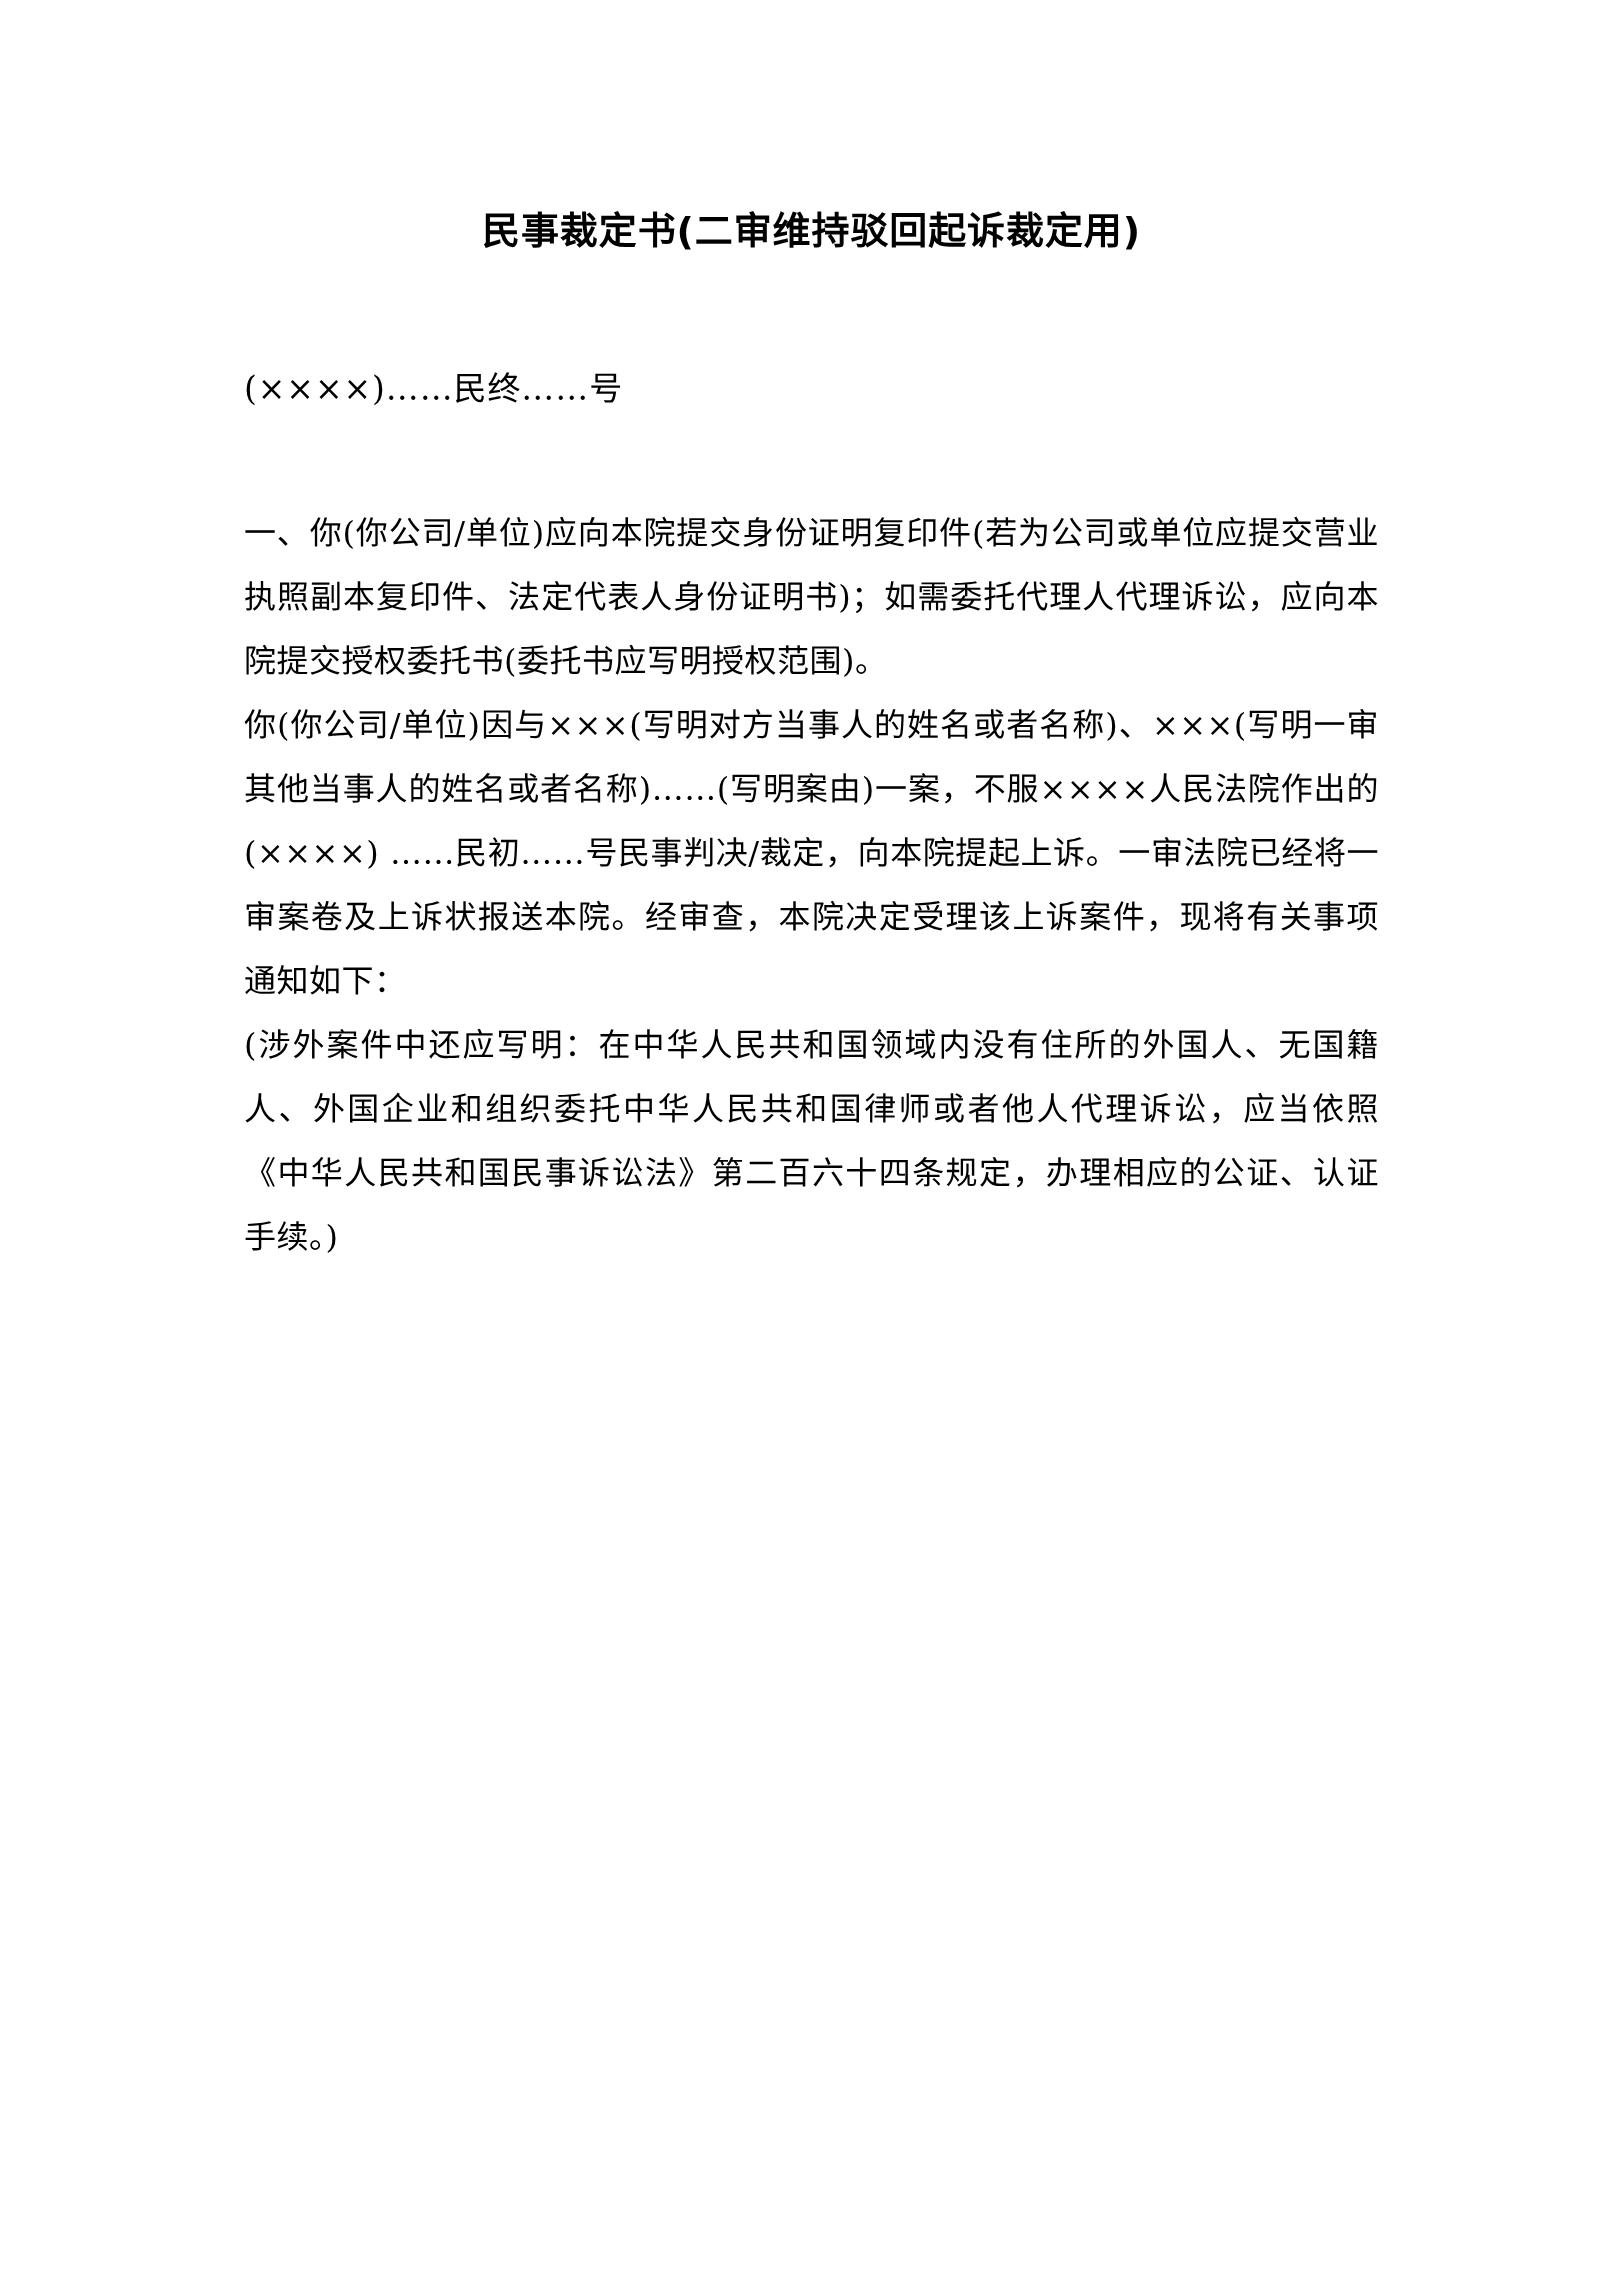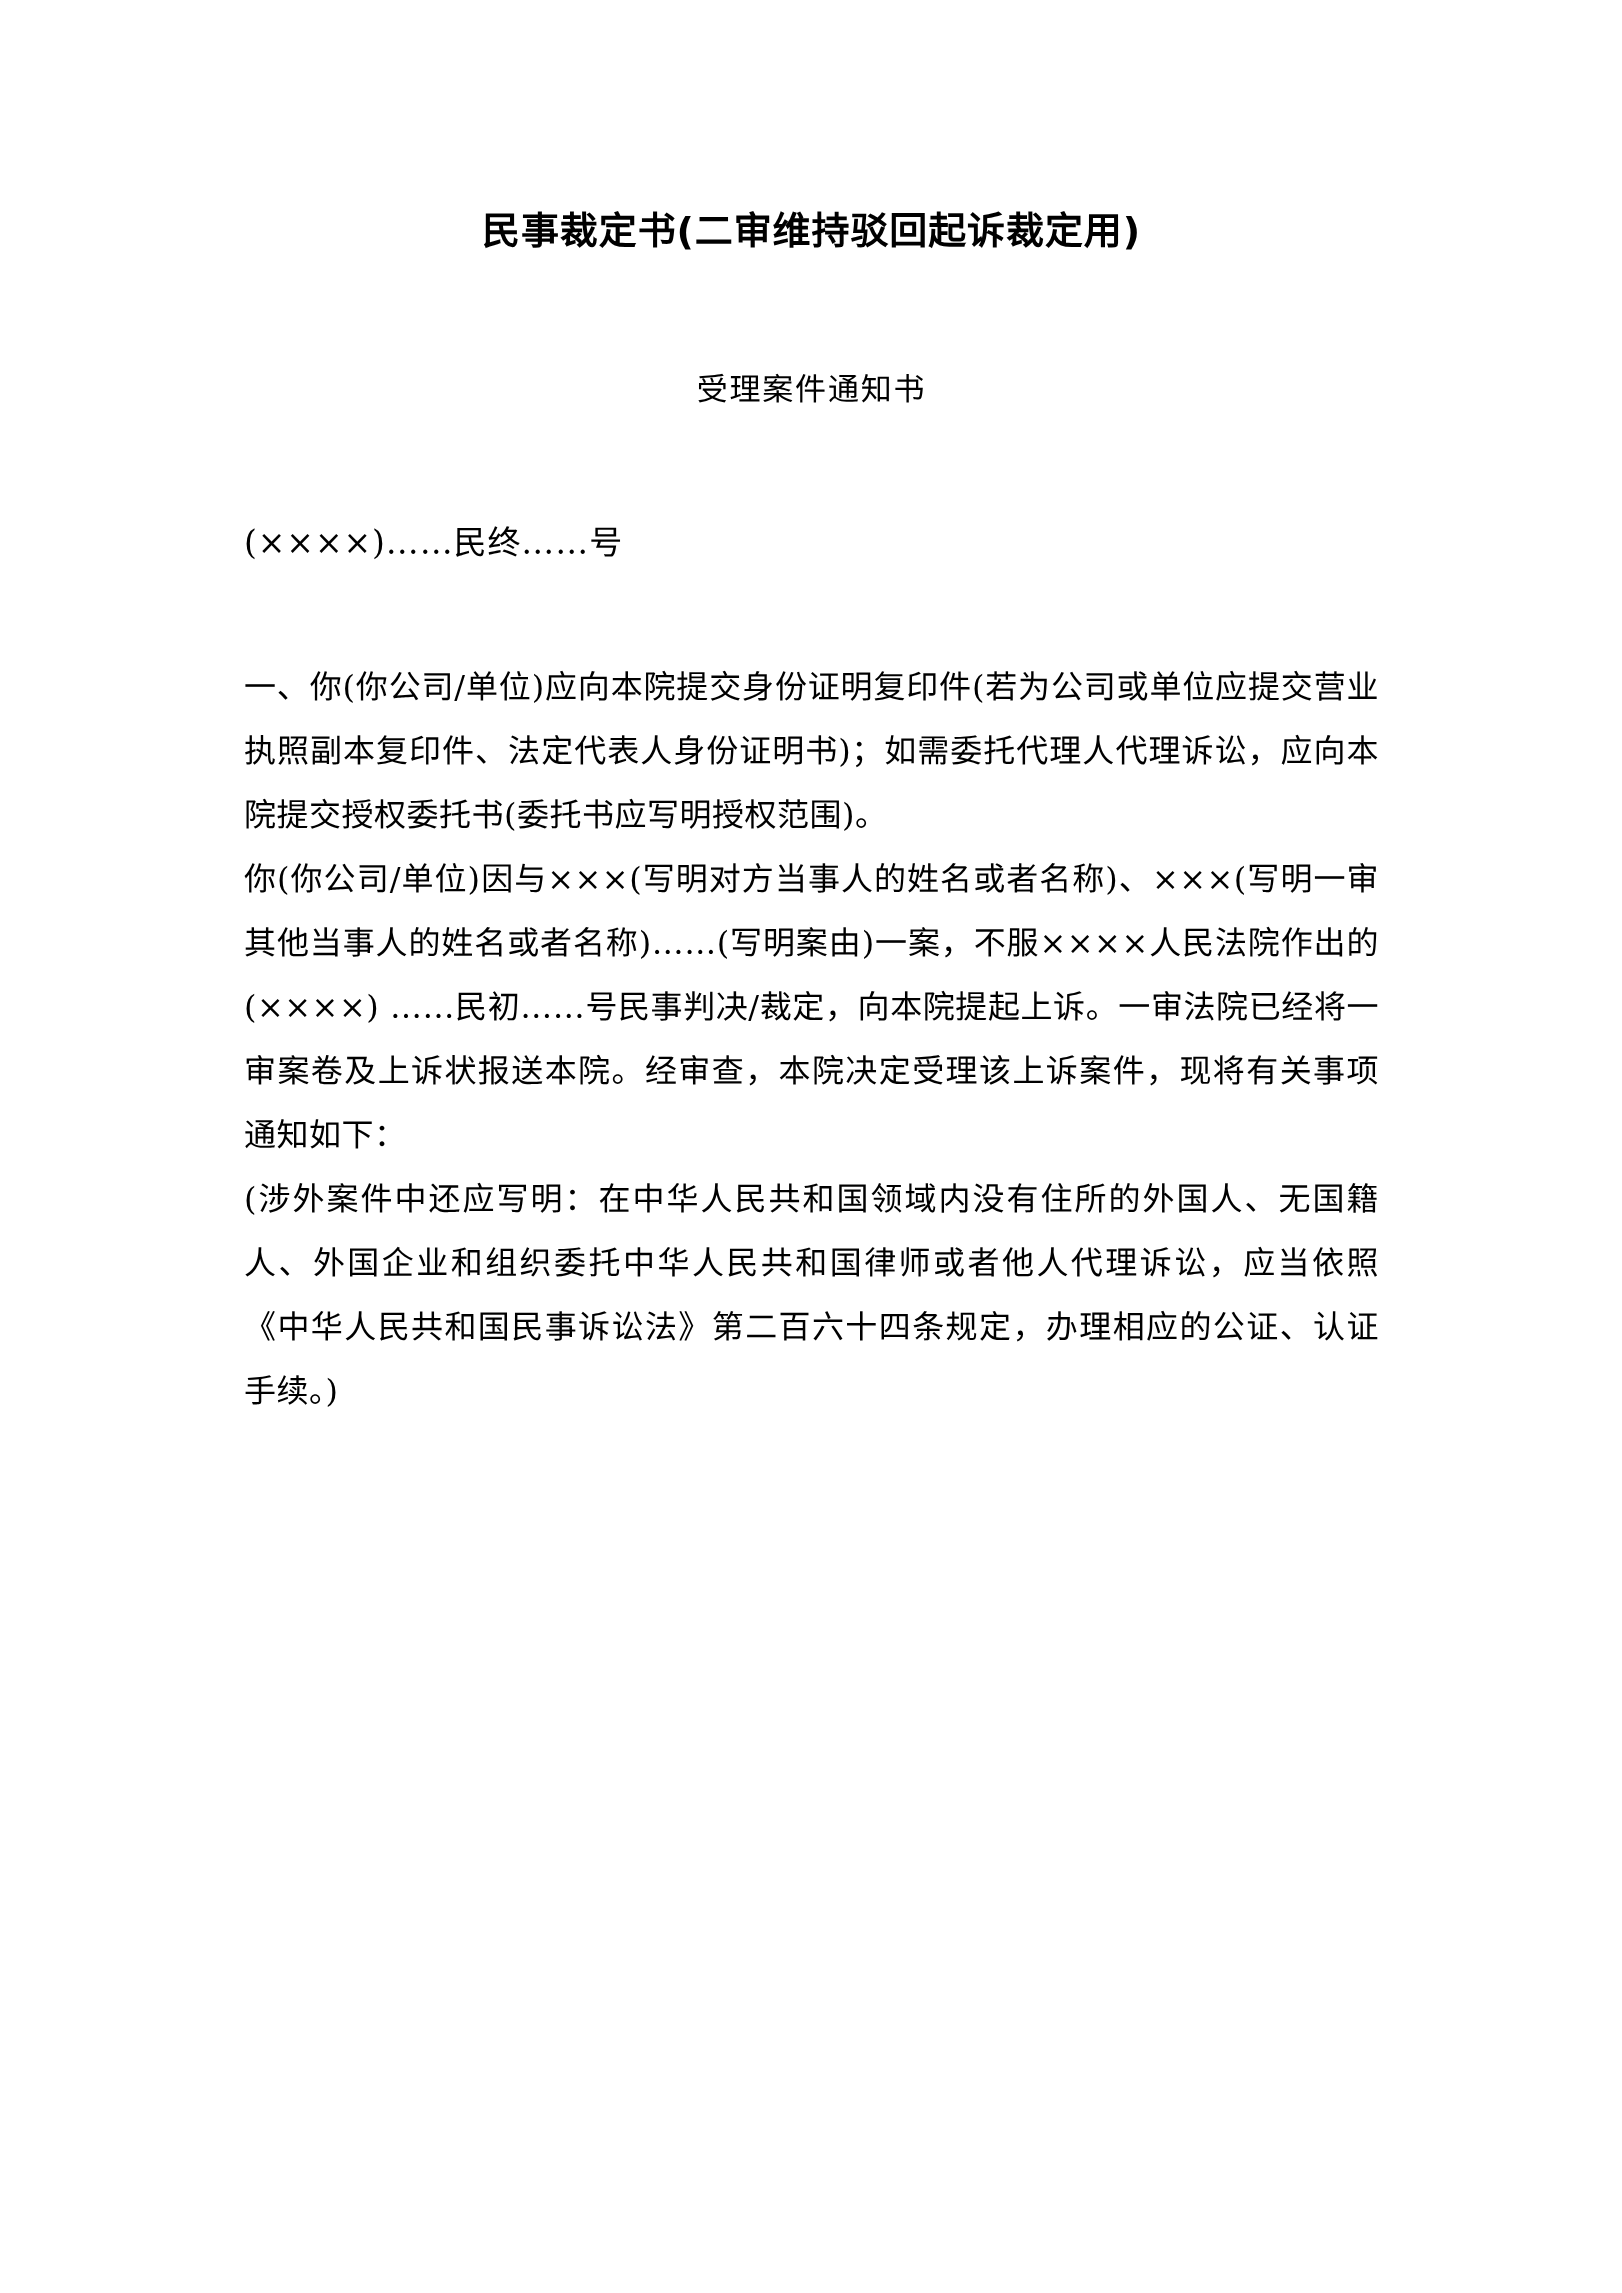--- a/index.html
+++ b/index.html
@@ -70,21 +70,20 @@
   }
 </style>
 </head>
 <body>
 
 <div class="page">
 
   <h1 class="doc-title">民事裁定书(二审维持驳回起诉裁定用)</h1>
 
 
-  <p class="notice-line">受理案件通知书</p>
 
   <p class="case-number">(××××)……民终……号</p>
 
   <div class="body-block">
     <p class="no-indent">一、你(你公司/单位)应向本院提交身份证明复印件(若为公司或单位应提交营业执照副本复印件、法定代表人身份证明书)；如需委托代理人代理诉讼，应向本院提交授权委托书(委托书应写明授权范围)。</p>
     <p class="no-indent">你(你公司/单位)因与×××(写明对方当事人的姓名或者名称)、×××(写明一审其他当事人的姓名或者名称)……(写明案由)一案，不服××××人民法院作出的(××××) ……民初……号民事判决/裁定，向本院提起上诉。一审法院已经将一审案卷及上诉状报送本院。经审查，本院决定受理该上诉案件，现将有关事项通知如下：</p>
     <p class="no-indent">(涉外案件中还应写明：在中华人民共和国领域内没有住所的外国人、无国籍人、外国企业和组织委托中华人民共和国律师或者他人代理诉讼，应当依照《中华人民共和国民事诉讼法》第二百六十四条规定，办理相应的公证、认证手续。)</p>
   </div>
 
 </div>

